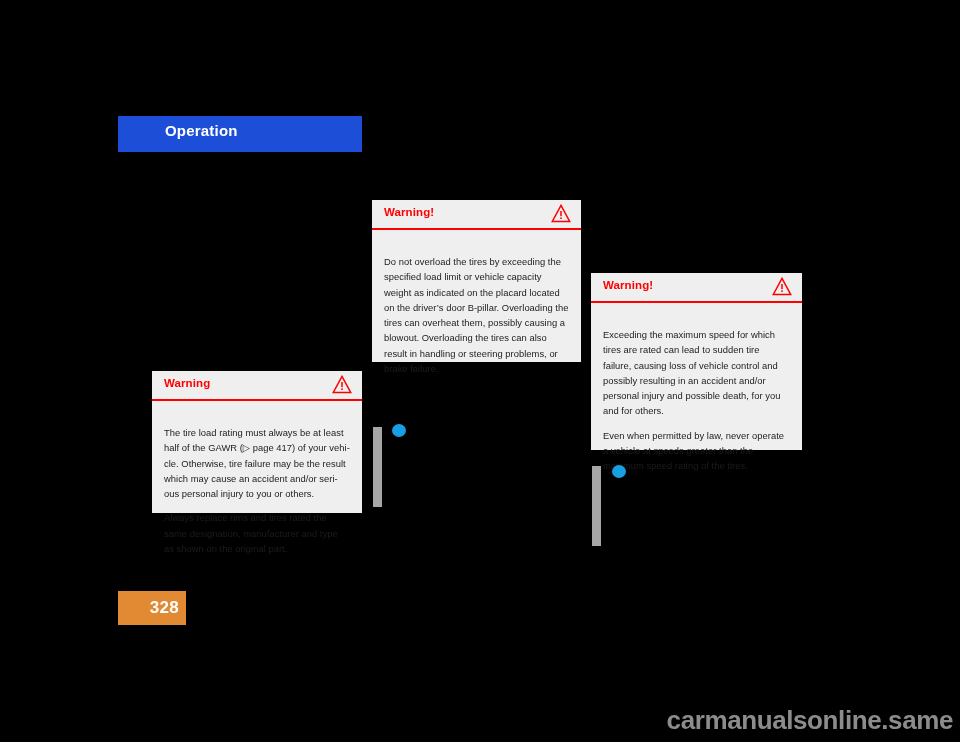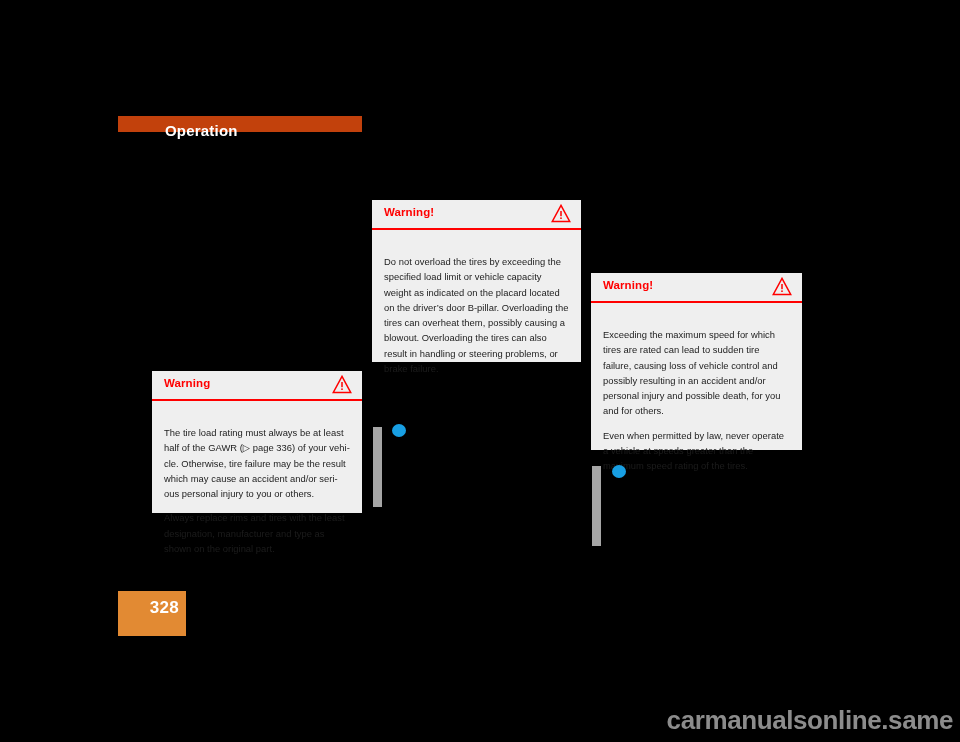--- a/index.html
+++ b/index.html
@@ -21,41 +21,41 @@
     inset: 0;
     background: #000000;
   }
 
   
   .section-header {
     position: absolute;
     left: 118px;
     top: 116px;
     width: 244px;
-    height: 16px;
-    background: #c2410c;
+    height: 36px;
+    background: #1d4ed8;
   }
   .section-header-title {
     position: absolute;
     left: 47px;
     top: 6px;
     font-size: 15px;
     font-weight: bold;
     color: #ffffff;
     letter-spacing: 0.2px;
     white-space: nowrap;
   }
 
   
   .page-badge {
     position: absolute;
     left: 118px;
     top: 591px;
     width: 68px;
-    height: 45px;
+    height: 34px;
     background: #e28a33;
   }
   .page-badge-number {
     position: absolute;
     right: 7px;
     top: 7px;
     font-size: 17px;
     font-weight: bold;
     color: #ffffff;
     letter-spacing: 0.3px;
@@ -186,22 +186,22 @@
       <div class="warning-title">Warning</div>
       <span class="warning-icon">
         <svg width="20" height="19" viewBox="0 0 20 19">
           <path d="M10 1.4 L18.7 17.4 L1.3 17.4 Z" fill="none" stroke="#ff0000" stroke-width="1.5"></path>
           <rect x="9.25" y="7" width="1.5" height="5.2" fill="#ff0000"></rect>
           <rect x="9.25" y="13.4" width="1.5" height="1.6" fill="#ff0000"></rect>
         </svg>
       </span>
     </div>
     <div class="warning-body">
-      <p>The tire load rating must always be at least half of the GAWR (▷ page 336) of your vehi-cle. Otherwise, tire failure may be the result which may cause an accident and/or seri-ous personal injury to you or others.</p>
-      <p>Always replace rims and tires with the least designation, manufacturer and type as shown on the original part.</p>
+      <p>The tire load rating must always be at least half of the GAWR (▷ page 417) of your vehi-cle. Otherwise, tire failure may be the result which may cause an accident and/or seri-ous personal injury to you or others.</p>
+      <p>Always replace rims and tires rated the same designation, manufacturer and type as shown on the original part.</p>
     </div>
   </div>
 
   <div class="warning-box" id="warning-box-speed-rating">
     <div class="warning-head">
       <div class="warning-title">Warning!</div>
       <span class="warning-icon">
         <svg width="20" height="19" viewBox="0 0 20 19">
           <path d="M10 1.4 L18.7 17.4 L1.3 17.4 Z" fill="none" stroke="#ff0000" stroke-width="1.5"></path>
           <rect x="9.25" y="7" width="1.5" height="5.2" fill="#ff0000"></rect>

